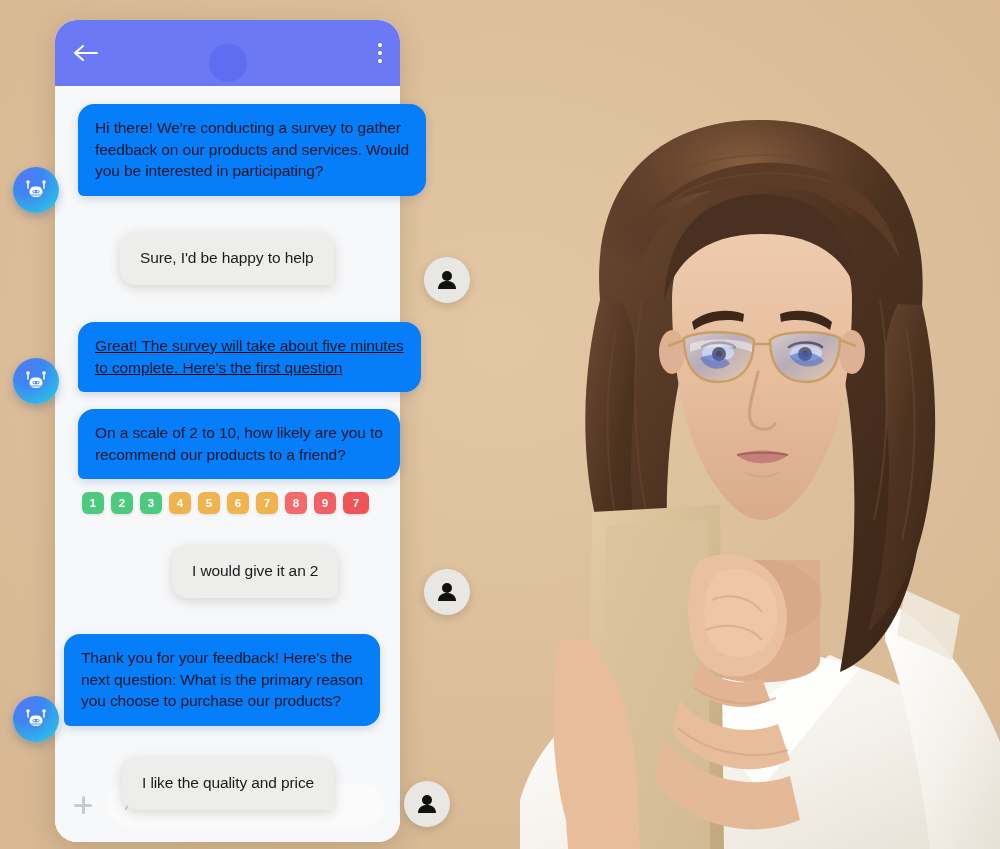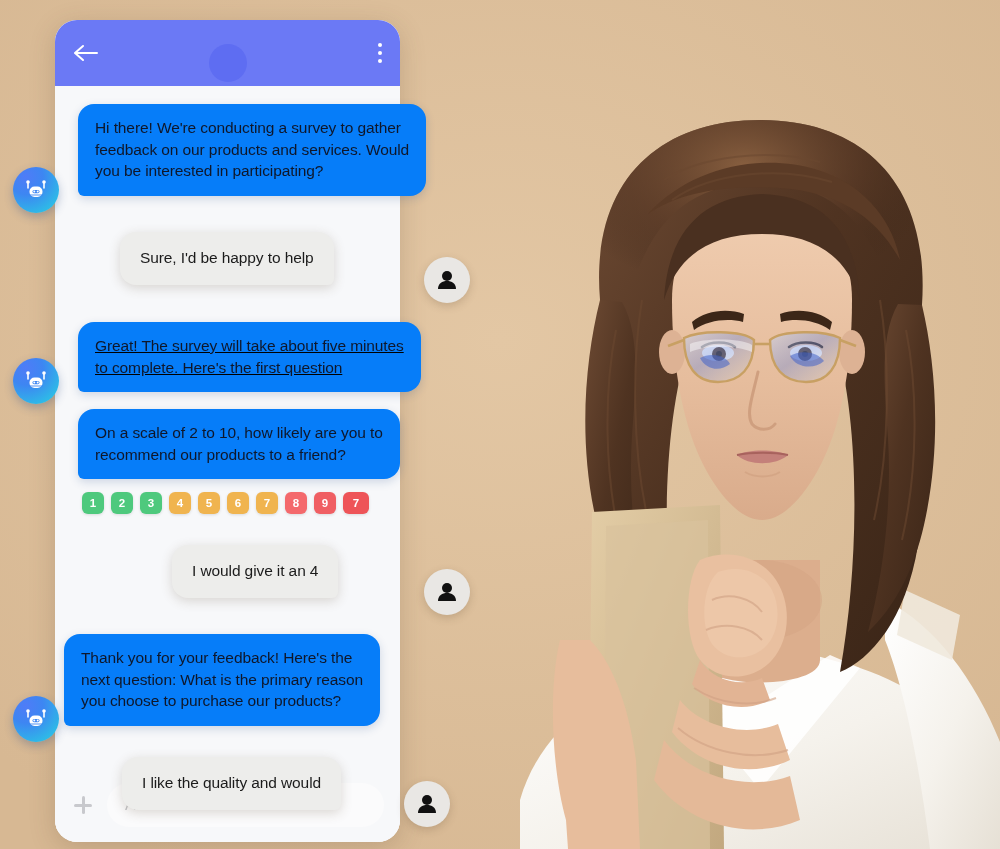--- a/index.html
+++ b/index.html
@@ -410,21 +410,21 @@
     <div class="rating-chip" style="background:#f0b44f">4</div>
     <div class="rating-chip" style="background:#f0b44f">5</div>
     <div class="rating-chip" style="background:#f0b44f">6</div>
     <div class="rating-chip" style="background:#f0b44f">7</div>
     <div class="rating-chip" style="background:#f4696c">8</div>
     <div class="rating-chip" style="background:#f05f63">9</div>
     <div class="rating-chip" style="background:#ee5458; width:26px">7</div>
   </div>
 
   <div class="row user" style="left:172px; top:545px;">
-    <div class="bubble user">I would give it an 4</div>
+    <div class="bubble user">I would give it an 2</div>
   </div>
   <div class="user-avatar" style="left:424px; top:569px;">
     <svg width="26" height="26" viewBox="0 0 26 26" xmlns="http://www.w3.org/2000/svg">
       <circle cx="13" cy="9" r="5" fill="#111111"></circle>
       <path d="M4 22 C4 16.5 8.2 14 13 14 C17.8 14 22 16.5 22 22 Z" fill="#111111"></path>
     </svg>
   </div>
 
   <div class="bot-avatar" style="left:13px; top:696px;">
     <svg width="30" height="30" viewBox="0 0 30 30" xmlns="http://www.w3.org/2000/svg">
@@ -438,21 +438,21 @@
       <path d="M8.5 20 L21.5 20" stroke="#3d86f2" stroke-width="0.9"></path>
     </svg>
   </div>
   <div class="row bot" style="left:64px; top:634px;">
     <div class="bubble bot">Thank you for your feedback! Here's the
 next question: What is the primary reason
 you choose to purchase our products?</div>
   </div>
 
   <div class="row user" style="left:122px; top:757px;">
-    <div class="bubble user">I like the quality and would</div>
+    <div class="bubble user">I like the quality and price</div>
   </div>
   <div class="user-avatar" style="left:404px; top:781px;">
     <svg width="26" height="26" viewBox="0 0 26 26" xmlns="http://www.w3.org/2000/svg">
       <circle cx="13" cy="9" r="5" fill="#111111"></circle>
       <path d="M4 22 C4 16.5 8.2 14 13 14 C17.8 14 22 16.5 22 22 Z" fill="#111111"></path>
     </svg>
   </div>
 
 </div>
 

